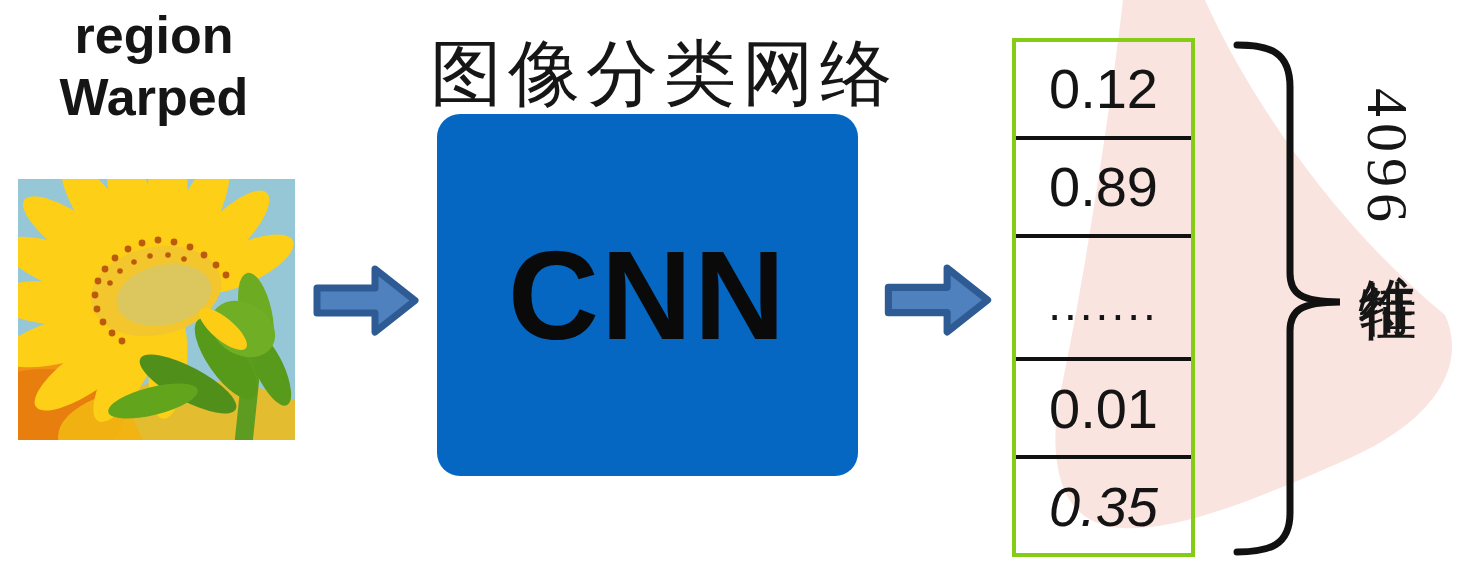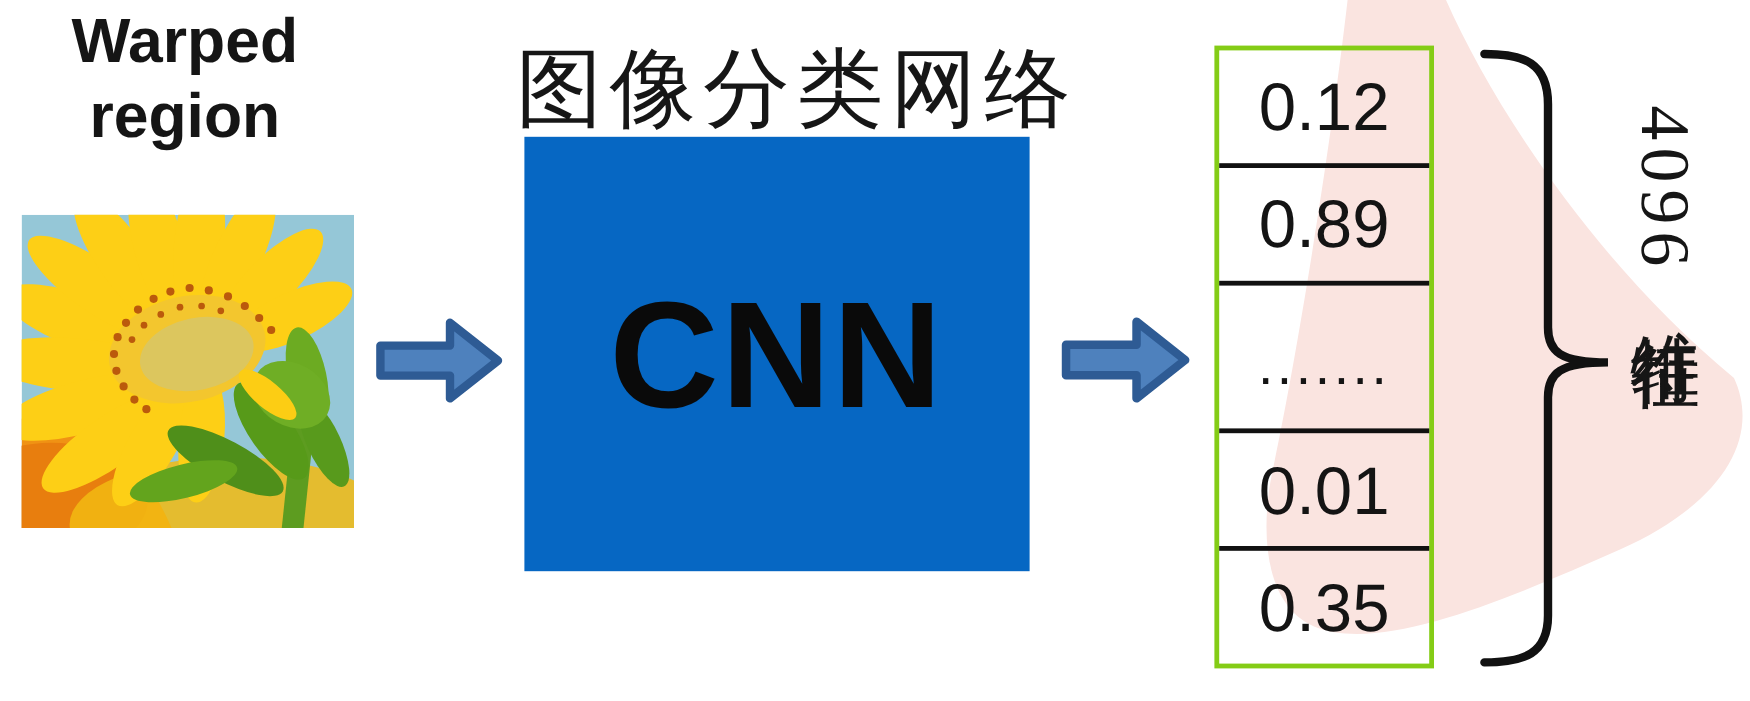--- a/index.html
+++ b/index.html
@@ -20,55 +20,55 @@
   .arrow-2{left:881px;top:261px;width:114px;height:78px;}
   .arrow polygon{fill:var(--arrow-fill,#4e81bd);stroke:var(--arrow-outline,#2e5b94);stroke-width:7;stroke-linejoin:round;}
   
   .cn-title{
     position:absolute;left:430px;top:26px;width:436px;text-align:center;
     font-family:"Liberation Serif",serif;font-size:72px;letter-spacing:6px;color:#161616;white-space:nowrap;
   }
   
   .cnn-box{
     position:absolute;left:437px;top:114px;width:421px;height:362px;
-    background:var(--cnn-box,#0667c3);display:flex;align-items:center;justify-content:center;
+    background:var(--cnn-box,#0667c3);display:flex;align-items:center;justify-content:center;border-radius:23px;
   }
   .cnn-box .cnn-text{font-size:126px;font-weight:600;letter-spacing:2px;color:#0a0a0a;}
   
   .watermark{position:absolute;left:1020px;top:0;width:438px;height:584px;z-index:0;}
   .watermark path{fill:var(--watermark,#fae4e0);}
   
   .vector{
     position:absolute;left:1012px;top:38px;width:183px;height:519px;z-index:1;
     display:flex;flex-direction:column;border:4px solid #84cc16;box-sizing:border-box;
   }
   .cell{
     flex:1;display:flex;align-items:center;justify-content:center;
     border-bottom:4px solid #111;font-size:56px;color:#141414;background:transparent;
   }
-  .cell:last-child{border-bottom:none;}
+  .cell:last-child{border-bottom:none;font-style:italic;}
   .cell.cell-dots{font-size:46px;letter-spacing:3px;align-items:flex-end;padding-bottom:26px;box-sizing:border-box;}
   
   .brace{position:absolute;left:1225px;top:30px;width:130px;height:535px;z-index:1;}
   .brace path{fill:none;stroke:#111;stroke-width:7;stroke-linecap:round;}
   
   .dim-label{
     position:absolute;left:1348px;top:88px;height:400px;z-index:1;
     writing-mode:vertical-rl;text-orientation:mixed;
     font-family:"Liberation Serif",serif;font-size:58px;letter-spacing:6px;color:#161616;white-space:nowrap;
   }
 </style>
 </head>
 <body>
 
 <div class="canvas">
 
   <div class="warped-label">
+    <span style="display:block">region</span>
     <span style="display:block">Warped</span>
-    <span style="display:block">region</span>
   </div>
 
   <svg class="sunflower" viewBox="0 0 277 261" aria-label="sunflower">
     <rect x="0" y="0" width="277" height="261" fill="#95c7d7"></rect>
     <path d="M0 170 C 50 162 95 192 125 261 L 0 261 Z" fill="#f09214"></path>
     <ellipse cx="25" cy="238" rx="80" ry="48" fill="#e87e0e"></ellipse>
     <ellipse cx="175" cy="258" rx="135" ry="56" fill="#f2ba12" opacity="0.85"></ellipse>
     <g fill="#fdcf16">
       <ellipse cx="52" cy="90" rx="72" ry="22" transform="rotate(200 52 90)"></ellipse>
       <ellipse cx="45" cy="125" rx="75" ry="22" transform="rotate(185 45 125)"></ellipse>

